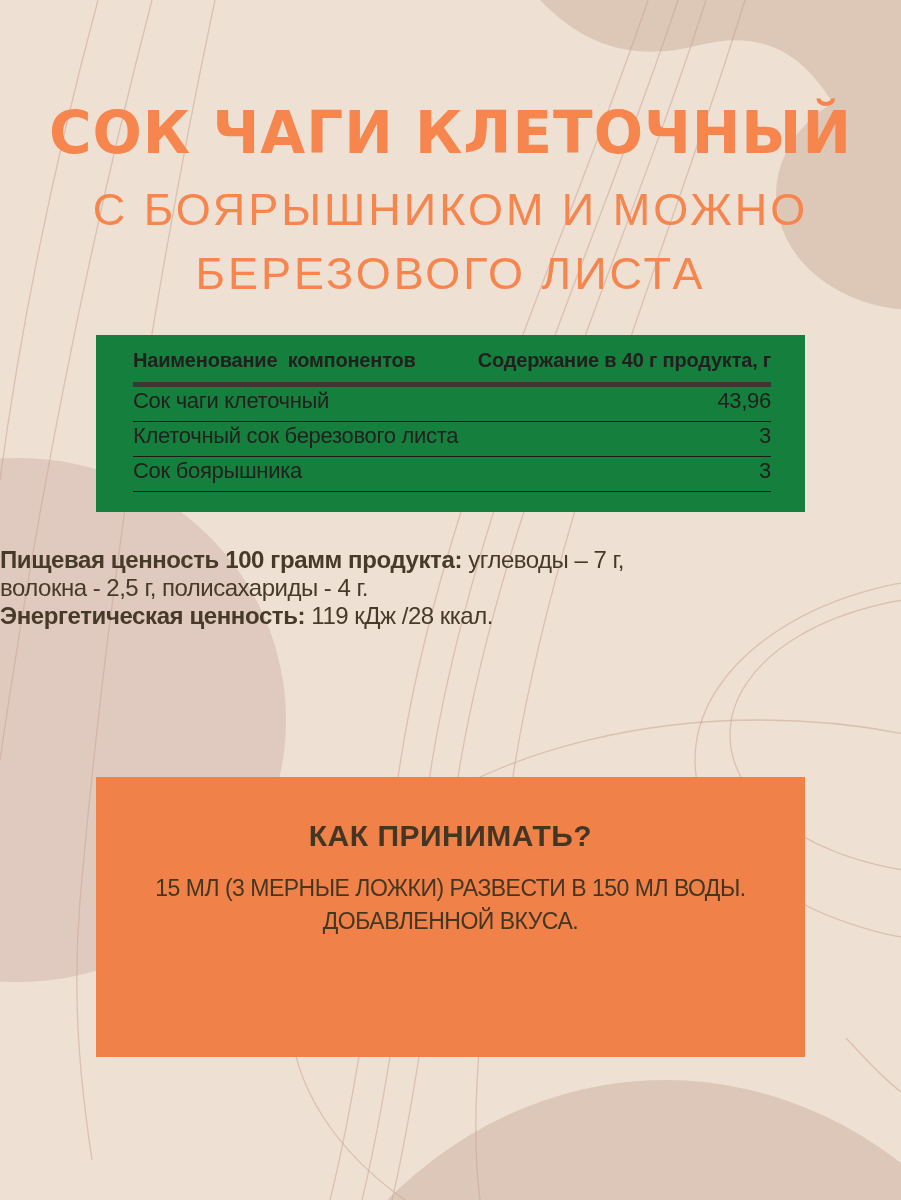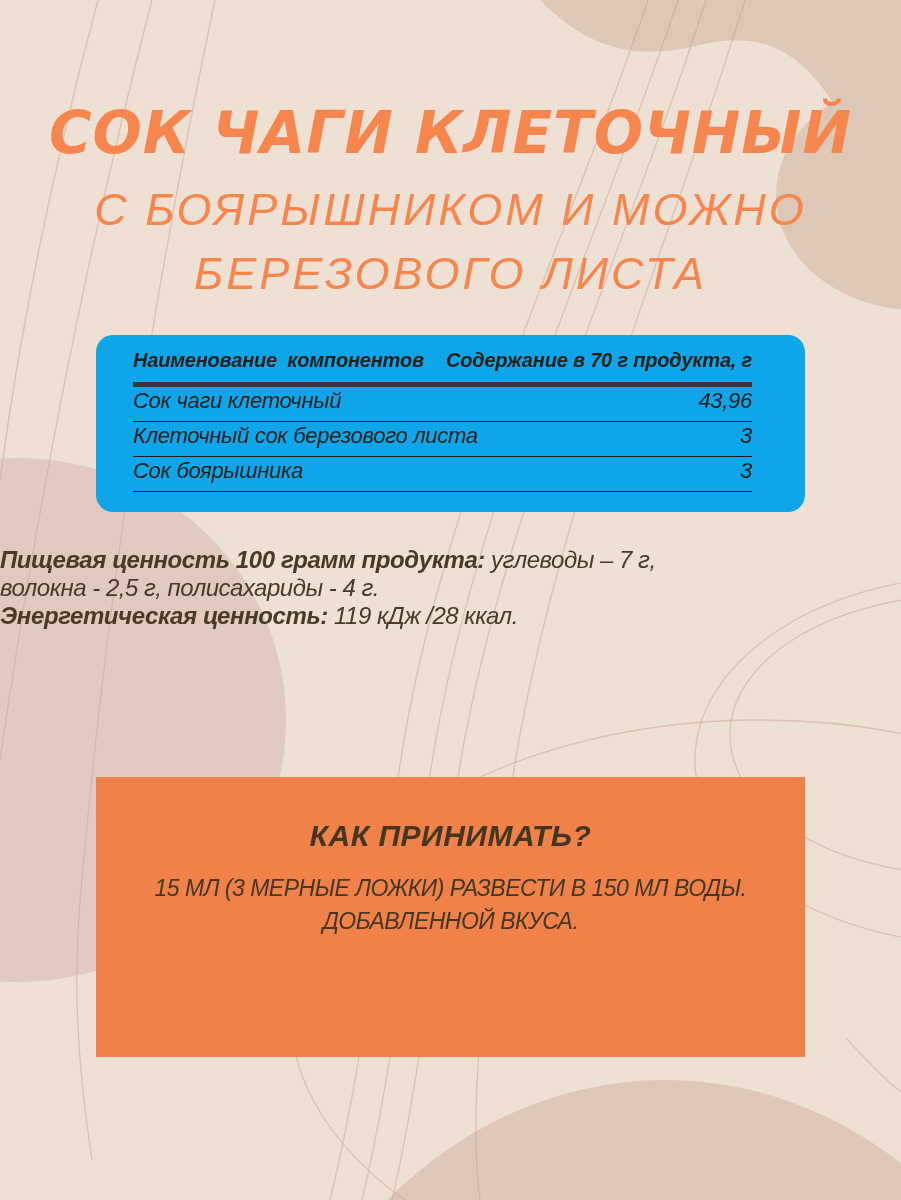--- a/index.html
+++ b/index.html
@@ -6,39 +6,39 @@
     --bg:#eee0d3; --accent:#f6854e; --boxbg:#ef8149;
     --ink:#22201e; --brown:#473a29; --boxink:#443622;
   }
   *{box-sizing:border-box}
   body{margin:0;background:var(--bg);}
   .canvas{
     position:relative;width:901px;height:1200px;overflow:hidden;
     background:var(--bg);font-family:"Liberation Sans",sans-serif;
   }
   .bg-art{position:absolute;inset:0;z-index:0;}
-  .content{position:absolute;inset:0;z-index:1;font-style:italic;}
+  .content{position:absolute;inset:0;z-index:1;}
 
   
   .title{
     position:absolute;top:104px;left:0;right:0;text-align:center;
     font-family:"DejaVu Sans",sans-serif;font-weight:800;
     font-size:58px;line-height:58px;letter-spacing:1px;color:var(--accent);
     margin:0;
   }
   .subtitle{
     position:absolute;top:178px;left:0;right:0;text-align:center;
     font-weight:400;font-size:45px;line-height:64px;letter-spacing:3px;
     color:var(--accent);
   }
 
   
   .card{
     position:absolute;top:335px;left:96px;width:709px;height:177px;
-    background:#0ea5e9;padding:13px 53px 0 37px;color:var(--ink);border-radius:17px;
+    background:#15803d;padding:13px 34px 0 37px;color:var(--ink);
   }
   .t-head{display:flex;justify-content:space-between;align-items:baseline;
     font-weight:bold;font-size:20px;line-height:24px;letter-spacing:-0.2px;}
   .t-head .col-left{word-spacing:5px;}
   .t-rule{height:5px;background:#3b3734;margin-top:10px;}
   .t-row{display:flex;justify-content:space-between;align-items:flex-end;
     height:35px;padding-bottom:7px;border-bottom:1.8px solid #1c1c1c;
     font-size:22px;letter-spacing:-0.3px;}
 
   
@@ -95,21 +95,21 @@
 
     <h1 class="title">СОК ЧАГИ КЛЕТОЧНЫЙ</h1>
     <div class="subtitle">
       <span>С БОЯРЫШНИКОМ И МОЖНО</span><br>
       <span>БЕРЕЗОВОГО ЛИСТА</span>
     </div>
 
     <div class="card">
       <div class="t-head">
         <span class="col-left">Наименование компонентов</span>
-        <span class="col-right">Содержание в 70 г продукта, г</span>
+        <span class="col-right">Содержание в 40 г продукта, г</span>
       </div>
       <div class="t-rule"></div>
 
       <div class="t-row">
         <span>Сок чаги клеточный</span>
         <span>43,96</span>
       </div>
       <div class="t-row">
         <span>Клеточный сок березового листа</span>
         <span>3</span>

